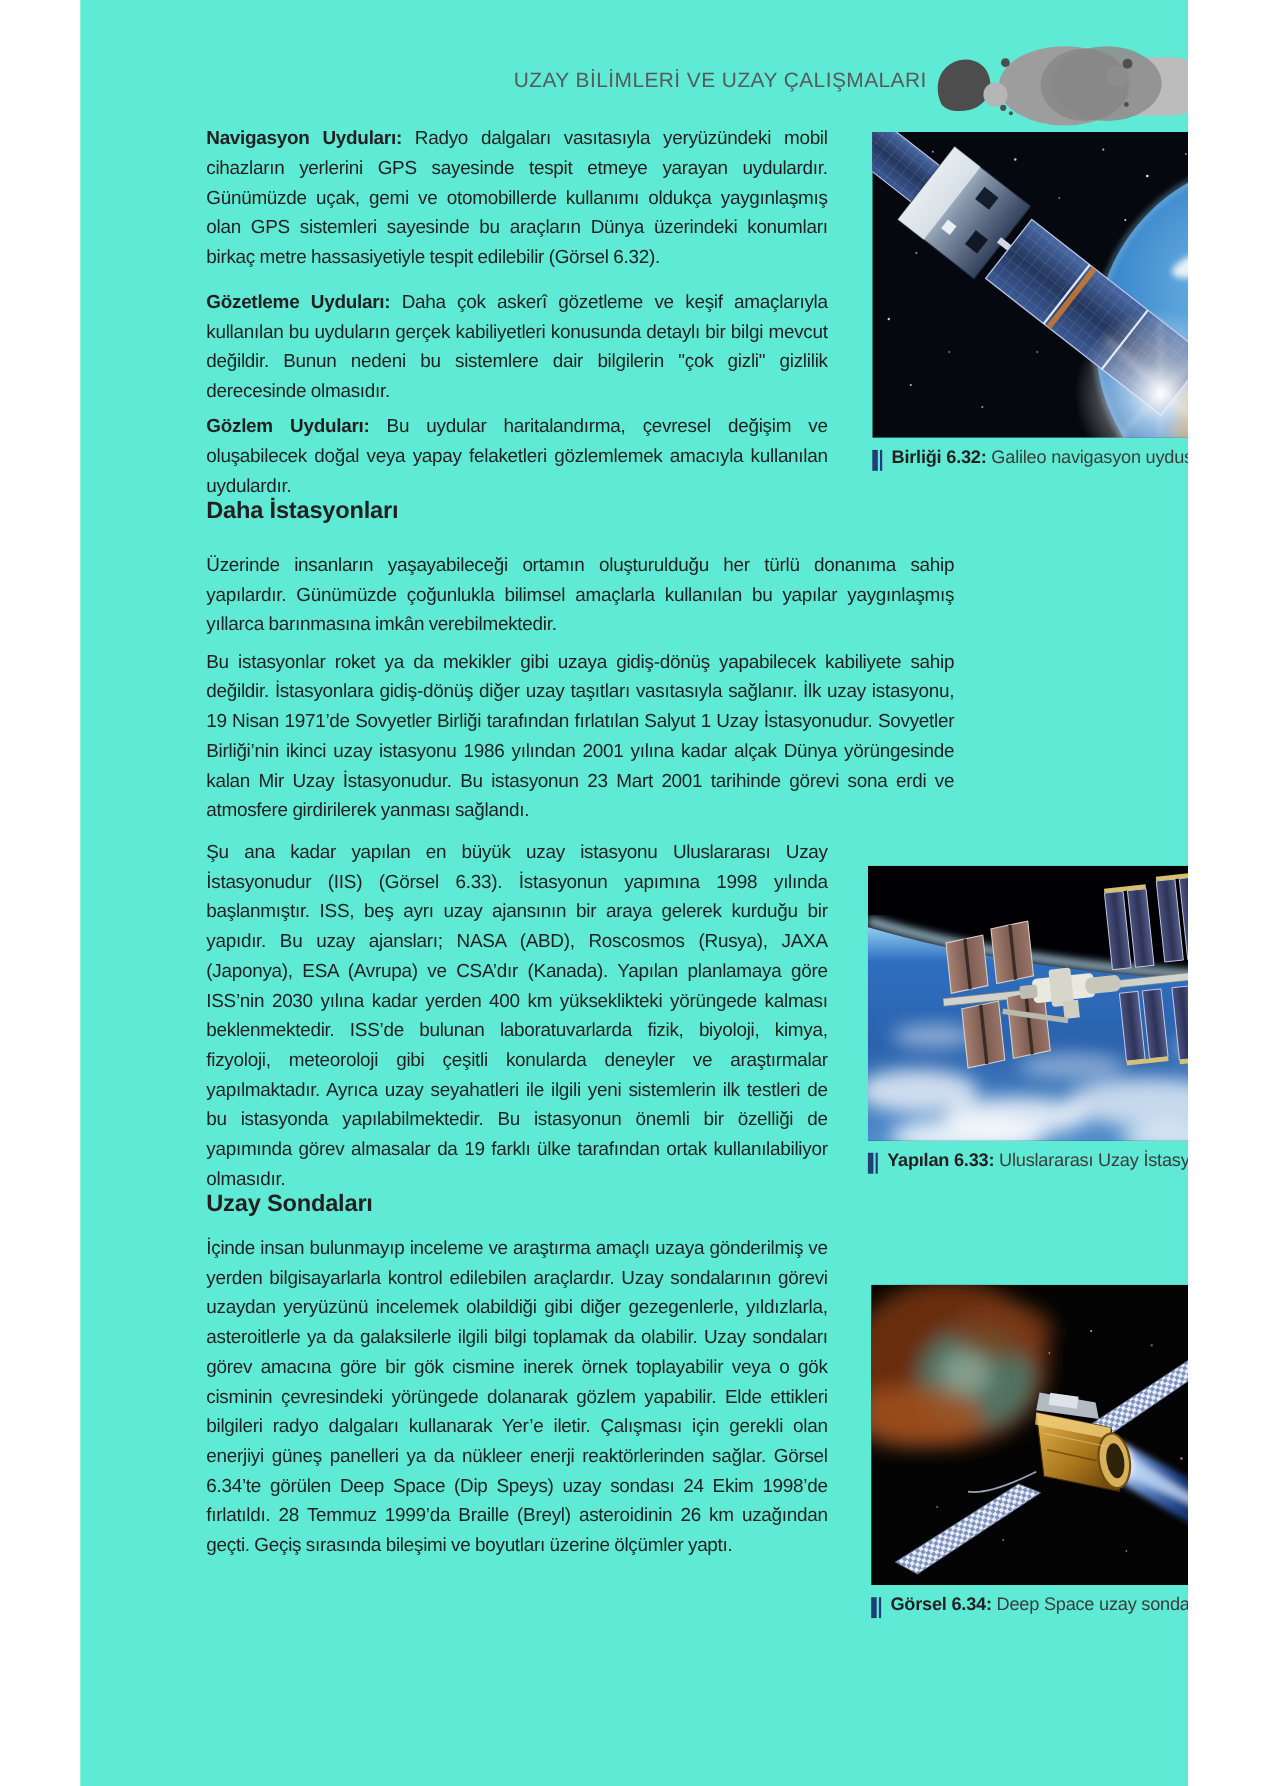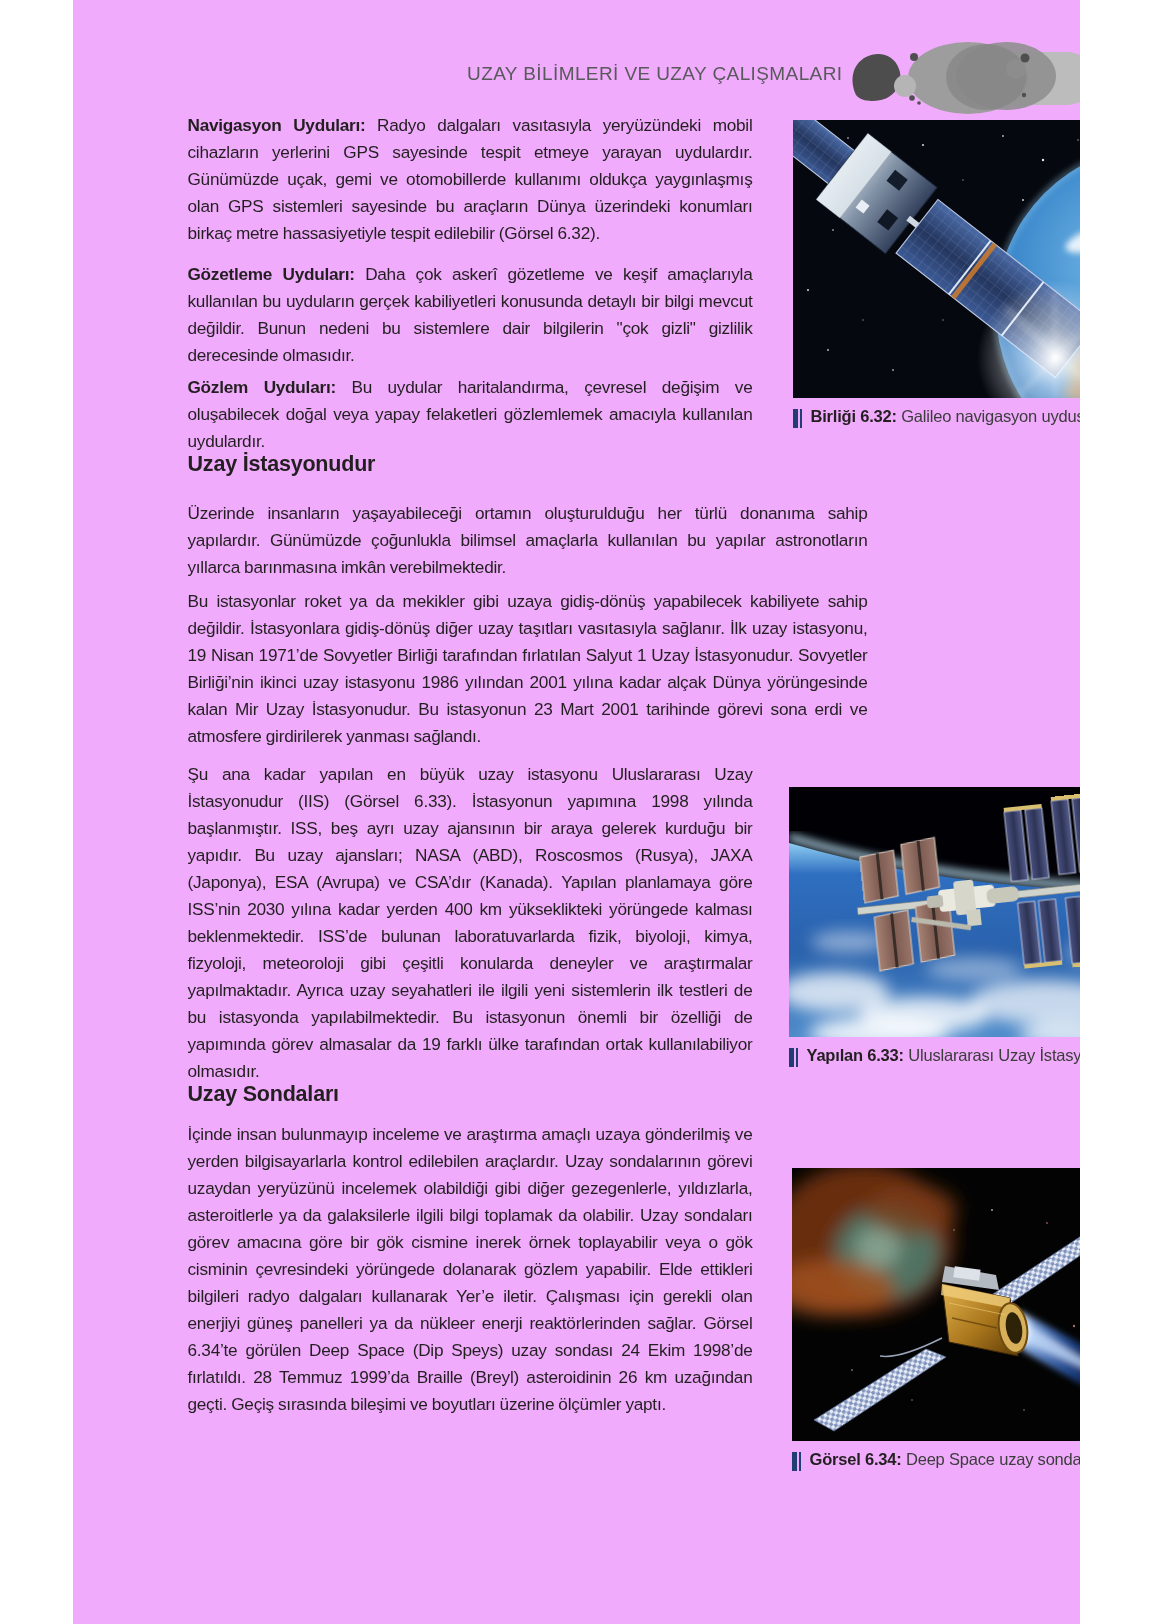--- a/index.html
+++ b/index.html
@@ -1,17 +1,17 @@
 <!DOCTYPE html>
 <html lang="tr"><head>
 <meta charset="utf-8">
 <style>
   html,body{margin:0;padding:0;background:#ffffff;}
   .page{
-    position:relative;width:1007px;height:1624px;margin:0 auto;background:#f0abfc;
+    position:relative;width:1007px;height:1624px;margin:0 auto;background:#5eead4;
     overflow:hidden;font-family:"Liberation Sans","DejaVu Sans",sans-serif;color:#231f20;
   }
   
   .head-title{
     position:absolute;top:63px;right:237px;font-size:19px;letter-spacing:.4px;
     color:#58595b;white-space:nowrap;
   }
   .head-deco{position:absolute;top:38px;right:0;width:248px;height:80px;}
   
   .para{
@@ -67,22 +67,22 @@
   </p>
   <p class="para" style="top:374px">
     <b>Gözlem Uyduları:</b>
     <span>Bu uydular haritalandırma, çevresel değişim ve oluşabilecek doğal veya yapay felaketleri gözlemlemek amacıyla kullanılan uydulardır.</span>
   </p>
   <p class="para" style="top:261px">
     <b>Gözetleme Uyduları:</b>
     <span>Daha çok askerî gözetleme ve keşif amaçlarıyla kullanılan bu uyduların gerçek kabiliyetleri konusunda detaylı bir bilgi mevcut değildir. Bunun nedeni bu sistemlere dair bilgilerin "çok gizli" gizlilik derecesinde olmasıdır.</span>
   </p>
 
-  <h2 class="sec-heading" style="top:452px">Uzay İstasyonudur</h2>
-  <p class="para wide" style="top:500px">Üzerinde insanların yaşayabileceği ortamın oluşturulduğu her türlü donanıma sahip yapılardır. Günümüzde çoğunlukla bilimsel amaçlarla kullanılan bu yapılar astronotların yıllarca barınmasına imkân verebilmektedir.</p>
+  <h2 class="sec-heading" style="top:452px">Daha İstasyonları</h2>
+  <p class="para wide" style="top:500px">Üzerinde insanların yaşayabileceği ortamın oluşturulduğu her türlü donanıma sahip yapılardır. Günümüzde çoğunlukla bilimsel amaçlarla kullanılan bu yapılar yaygınlaşmış yıllarca barınmasına imkân verebilmektedir.</p>
   <p class="para wide" style="top:588px">Bu istasyonlar roket ya da mekikler gibi uzaya gidiş-dönüş yapabilecek kabiliyete sahip değildir. İstasyonlara gidiş-dönüş diğer uzay taşıtları vasıtasıyla sağlanır. İlk uzay istasyonu, 19 Nisan 1971’de Sovyetler Birliği tarafından fırlatılan Salyut 1 Uzay İstasyonudur. Sovyetler Birliği’nin ikinci uzay istasyonu 1986 yılından 2001 yılına kadar alçak Dünya yörüngesinde kalan Mir Uzay İstasyonudur. Bu istasyonun 23 Mart 2001 tarihinde görevi sona erdi ve atmosfere girdirilerek yanması sağlandı.</p>
   <p class="para" style="top:761px">Şu ana kadar yapılan en büyük uzay istasyonu Uluslararası Uzay İstasyonudur (IIS) (Görsel 6.33). İstasyonun yapımına 1998 yılında başlanmıştır. ISS, beş ayrı uzay ajansının bir araya gelerek kurduğu bir yapıdır. Bu uzay ajansları; NASA (ABD), Roscosmos (Rusya), JAXA (Japonya), ESA (Avrupa) ve CSA’dır (Kanada). Yapılan planlamaya göre ISS’nin 2030 yılına kadar yerden 400 km yükseklikteki yörüngede kalması beklenmektedir. ISS’de bulunan laboratuvarlarda fizik, biyoloji, kimya, fizyoloji, meteoroloji gibi çeşitli konularda deneyler ve araştırmalar yapılmaktadır. Ayrıca uzay seyahatleri ile ilgili yeni sistemlerin ilk testleri de bu istasyonda yapılabilmektedir. Bu istasyonun önemli bir özelliği de yapımında görev almasalar da 19 farklı ülke tarafından ortak kullanılabiliyor olmasıdır.</p>
 
   <h2 class="sec-heading" style="top:1082px">Uzay Sondaları</h2>
   <p class="para" style="top:1121px">İçinde insan bulunmayıp inceleme ve araştırma amaçlı uzaya gönderilmiş ve yerden bilgisayarlarla kontrol edilebilen araçlardır. Uzay sondalarının görevi uzaydan yeryüzünü incelemek olabildiği gibi diğer gezegenlerle, yıldızlarla, asteroitlerle ya da galaksilerle ilgili bilgi toplamak da olabilir. Uzay sondaları görev amacına göre bir gök cismine inerek örnek toplayabilir veya o gök cisminin çevresindeki yörüngede dolanarak gözlem yapabilir. Elde ettikleri bilgileri radyo dalgaları kullanarak Yer’e iletir. Çalışması için gerekli olan enerjiyi güneş panelleri ya da nükleer enerji reaktörlerinden sağlar. Görsel 6.34’te görülen Deep Space (Dip Speys) uzay sondası 24 Ekim 1998’de fırlatıldı. 28 Temmuz 1999’da Braille (Breyl) asteroidinin 26 km uzağından geçti. Geçiş sırasında bileşimi ve boyutları üzerine ölçümler yaptı.</p>
 
   <figure style="left:720px;top:120px;width:343px;">
     <svg width="343" height="278" viewBox="0 0 343 278" aria-hidden="true">
       <defs>
         <radialGradient id="earth1" cx="38%" cy="35%" r="75%">

